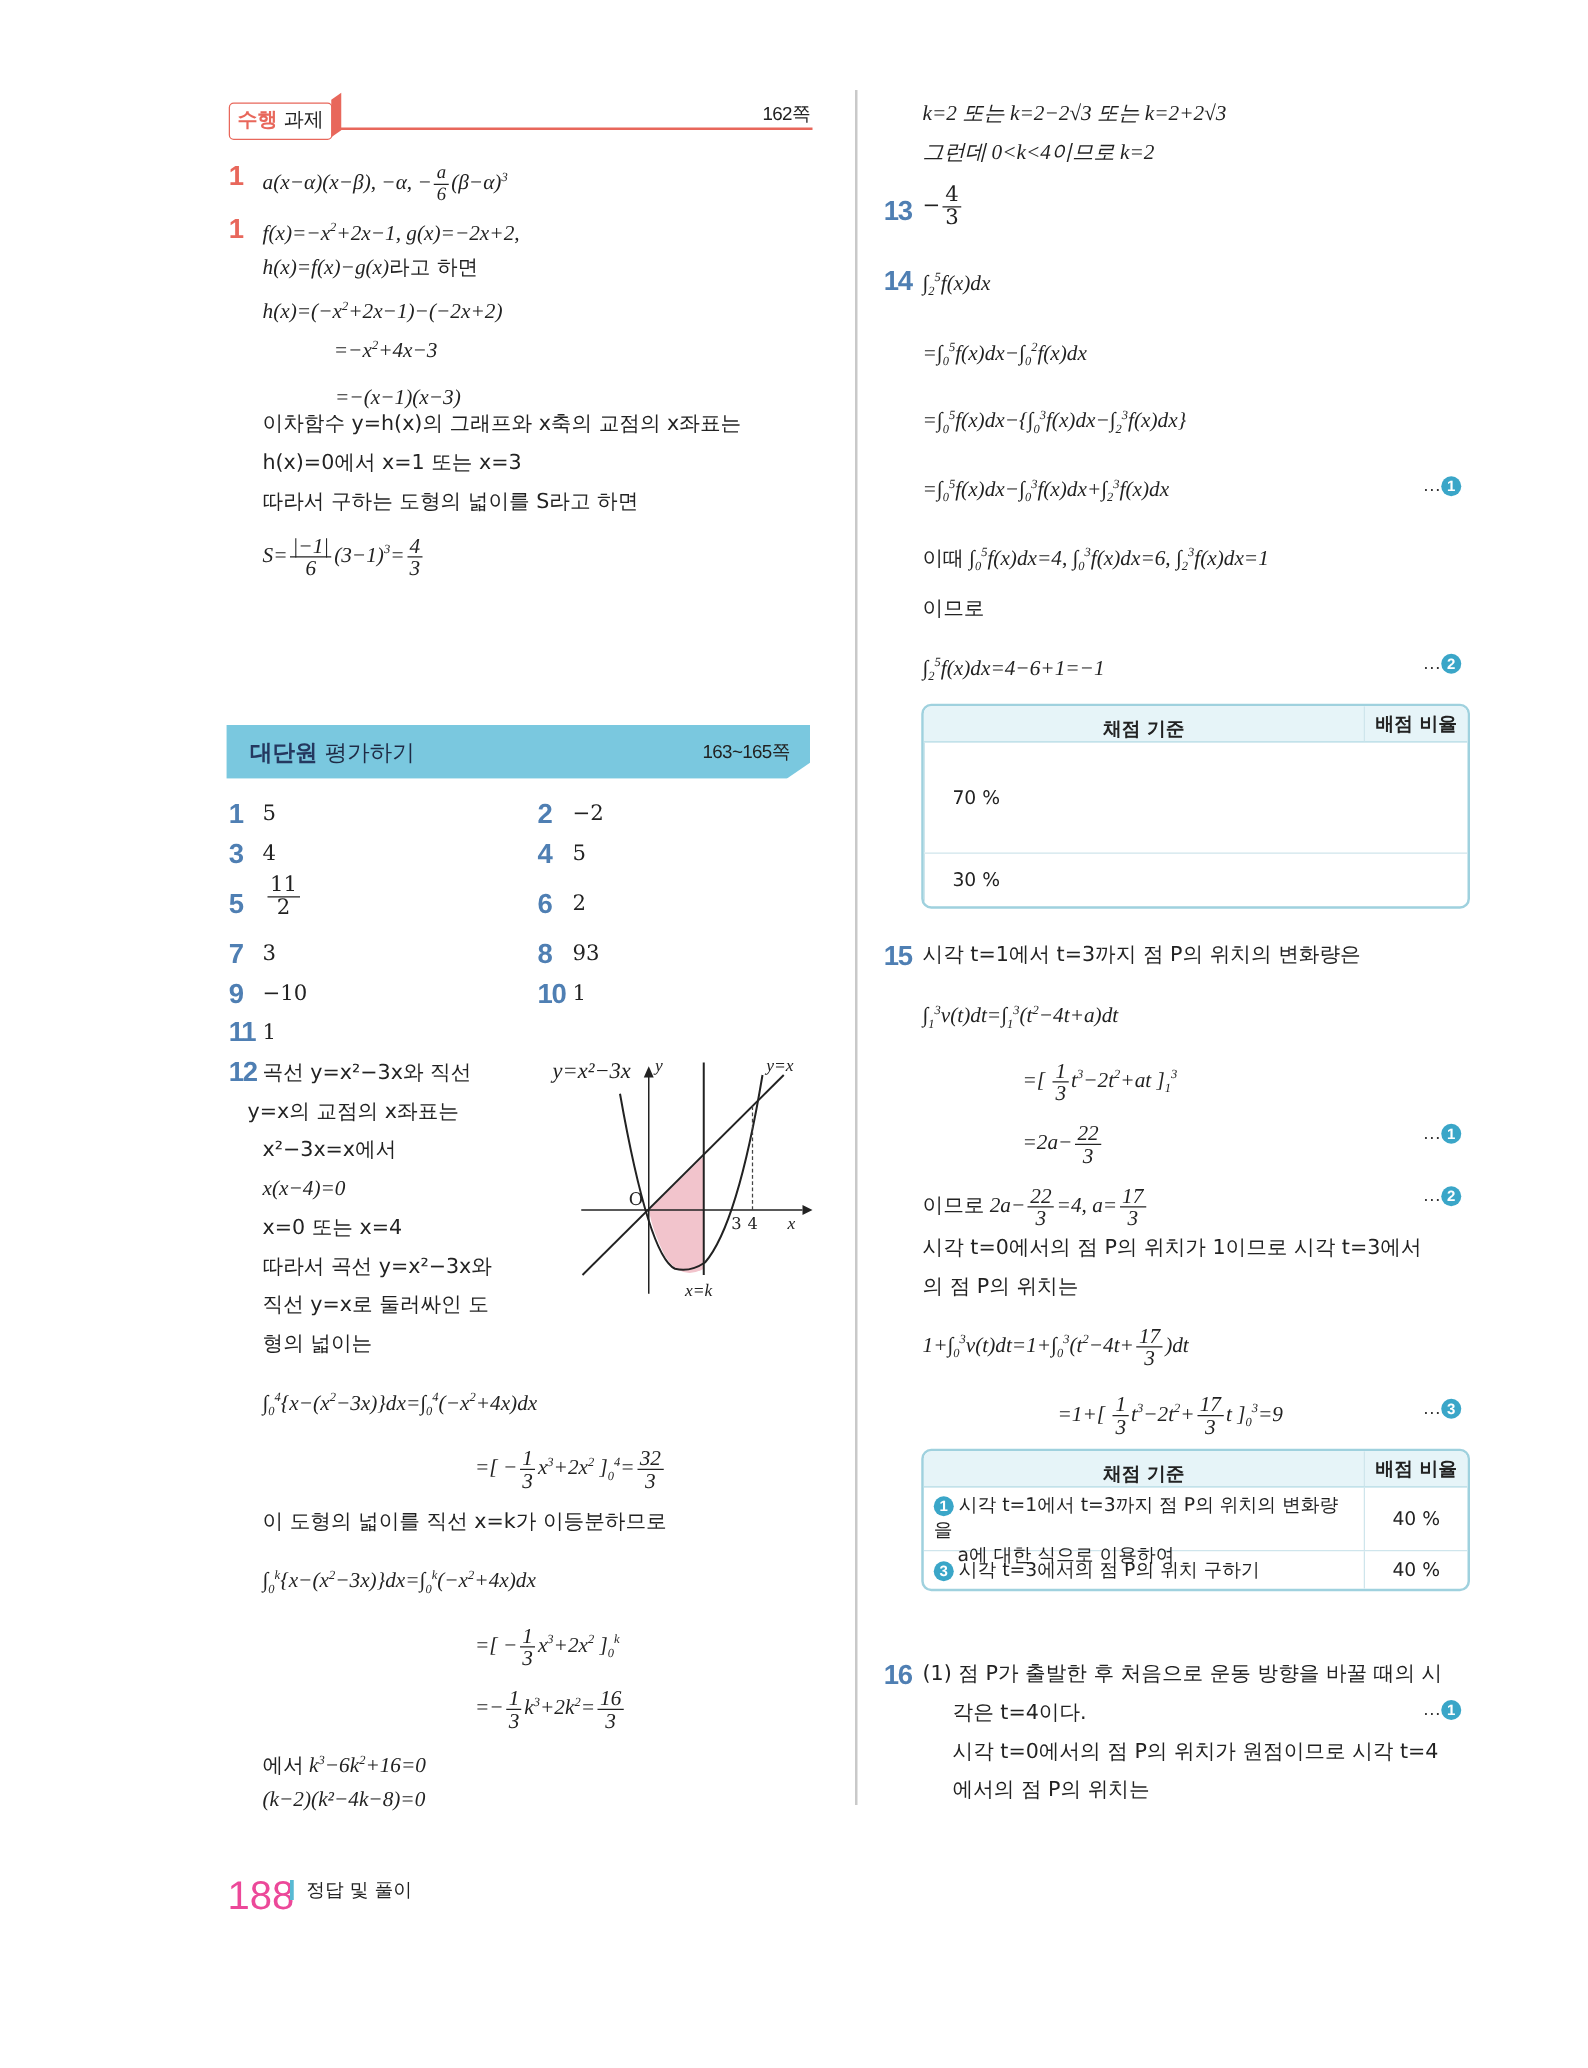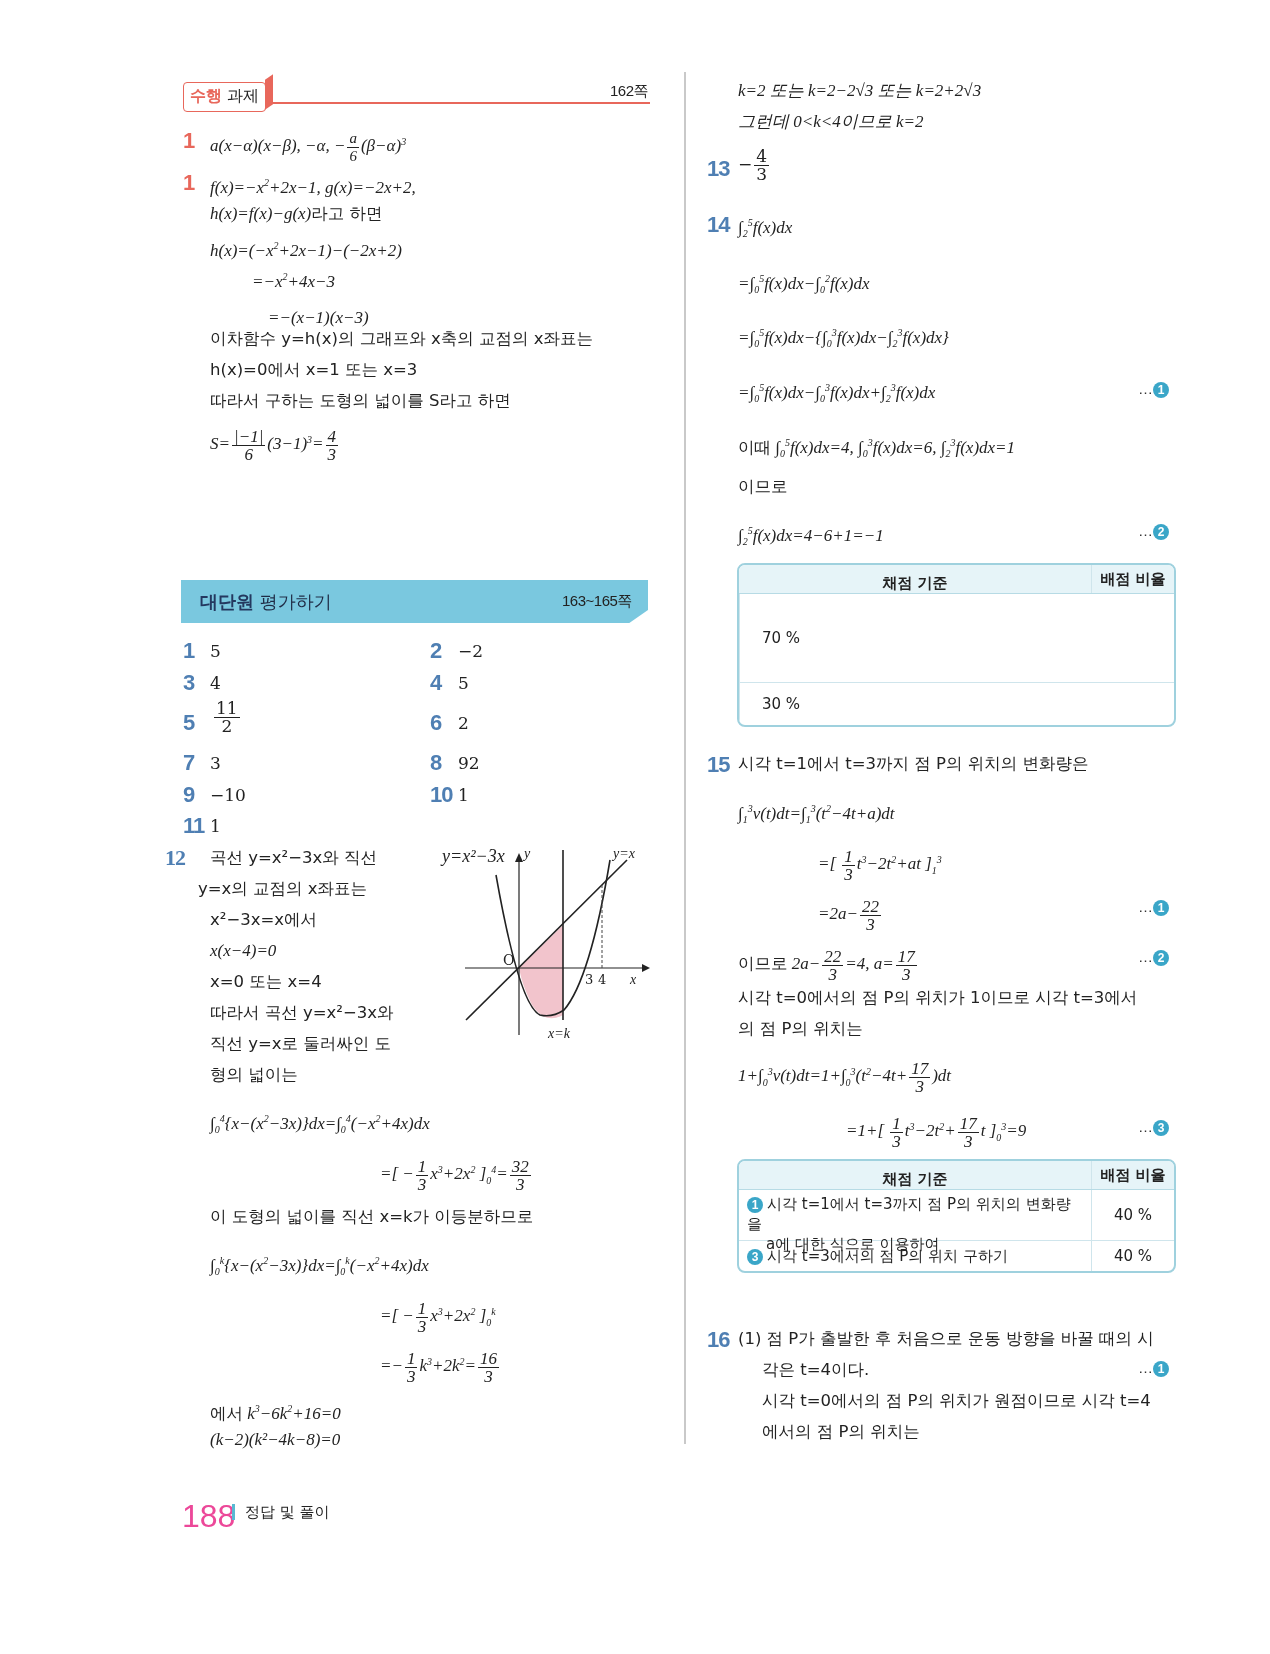--- a/index.html
+++ b/index.html
@@ -52,21 +52,21 @@
 <div class="sec-line"></div>
 <div class="page-ref" style="left:610px;top:82px;">162쪽</div>
 
 <div class="num-red" style="left:183px;top:128px;">1</div>
 <div class="line m" style="left:210px;top:130px;">a(x−α)(x−β), −α, −<span class="frac" style="font-size:15px;"><span>a</span><span>6</span></span>(β−α)<sup>3</sup></div>
 
 <div class="num-red" style="left:183px;top:170px;">1</div>
 <div class="line m" style="left:210px;top:172px;">f(x)=−x<sup>2</sup>+2x−1, g(x)=−2x+2,</div>
 <div class="line m" style="left:210px;top:203px;">h(x)=f(x)−g(x)<span class="ko" style="font-style:normal">라고 하면</span></div>
 <div class="line m" style="left:210px;top:235px;">h(x)=(−x<sup>2</sup>+2x−1)−(−2x+2)</div>
-<div class="line m" style="left:252px;top:266px;">=−x<sup>2</sup>+4x−3</div>
+<div class="line m" style="left:267px;top:266px;">=−x<sup>2</sup>+4x−3</div>
 <div class="line m" style="left:252px;top:307px;margin-left:16px;">=−(x−1)(x−3)</div>
 <div class="line ko" style="left:210px;top:328px;">이차함수 y=h(x)의 그래프와 x축의 교점의 x좌표는</div>
 <div class="line ko" style="left:210px;top:359px;">h(x)=0에서 x=1 또는 x=3</div>
 <div class="line ko" style="left:210px;top:390px;">따라서 구하는 도형의 넓이를 S라고 하면</div>
 <div class="line m" style="left:210px;top:428px;">S=<span class="frac"><span>|−1|</span><span>6</span></span>(3−1)<sup>3</sup>=<span class="frac"><span>4</span><span>3</span></span></div>
 
 <div class="band"></div>
 <div class="band-title"><b>대단원</b><span> 평가하기</span></div>
 <div class="page-ref" style="left:562px;top:592px;">163~165쪽</div>
 
@@ -81,31 +81,31 @@
 <div class="line" style="left:458px;top:672px;">5</div>
 
 <div class="num-blue" style="left:183px;top:710px;">5</div>
 <div class="abs" style="left:212px;top:700px;"><span class="frac"><span>11</span><span>2</span></span></div>
 <div class="num-blue" style="left:430px;top:710px;">6</div>
 <div class="line" style="left:458px;top:712px;">2</div>
 
 <div class="num-blue" style="left:183px;top:750px;">7</div>
 <div class="line" style="left:210px;top:752px;">3</div>
 <div class="num-blue" style="left:430px;top:750px;">8</div>
-<div class="line" style="left:458px;top:752px;">92</div>
+<div class="line" style="left:458px;top:752px;">93</div>
 
 <div class="num-blue" style="left:183px;top:782px;">9</div>
 <div class="line" style="left:210px;top:784px;">−10</div>
 <div class="num-blue" style="left:430px;top:782px;">10</div>
 <div class="line" style="left:458px;top:784px;">1</div>
 
 <div class="num-blue" style="left:183px;top:813px;">11</div>
 <div class="line" style="left:210px;top:815px;">1</div>
 
-<div class="num-blue" style="left:165px;top:845px;font-family:Liberation Serif, serif;">12</div>
+<div class="num-blue" style="left:183px;top:845px;">12</div>
 <div class="line ko" style="left:210px;top:847px;">곡선 y=x²−3x와 직선</div>
 <div class="line ko" style="left:198px;top:878px;">y=x의 교점의 x좌표는</div>
 <div class="line ko" style="left:210px;top:909px;">x²−3x=x에서</div>
 <div class="line m" style="left:210px;top:940px;">x(x−4)=0</div>
 <div class="line ko" style="left:210px;top:971px;">x=0 또는 x=4</div>
 <div class="line ko" style="left:210px;top:1002px;">따라서 곡선 y=x²−3x와</div>
 <div class="line ko" style="left:210px;top:1033px;">직선 y=x로 둘러싸인 도</div>
 <div class="line ko" style="left:210px;top:1064px;">형의 넓이는</div>
 
 <div class="abs" style="left:430px;top:840px;width:230px;height:210px;">

